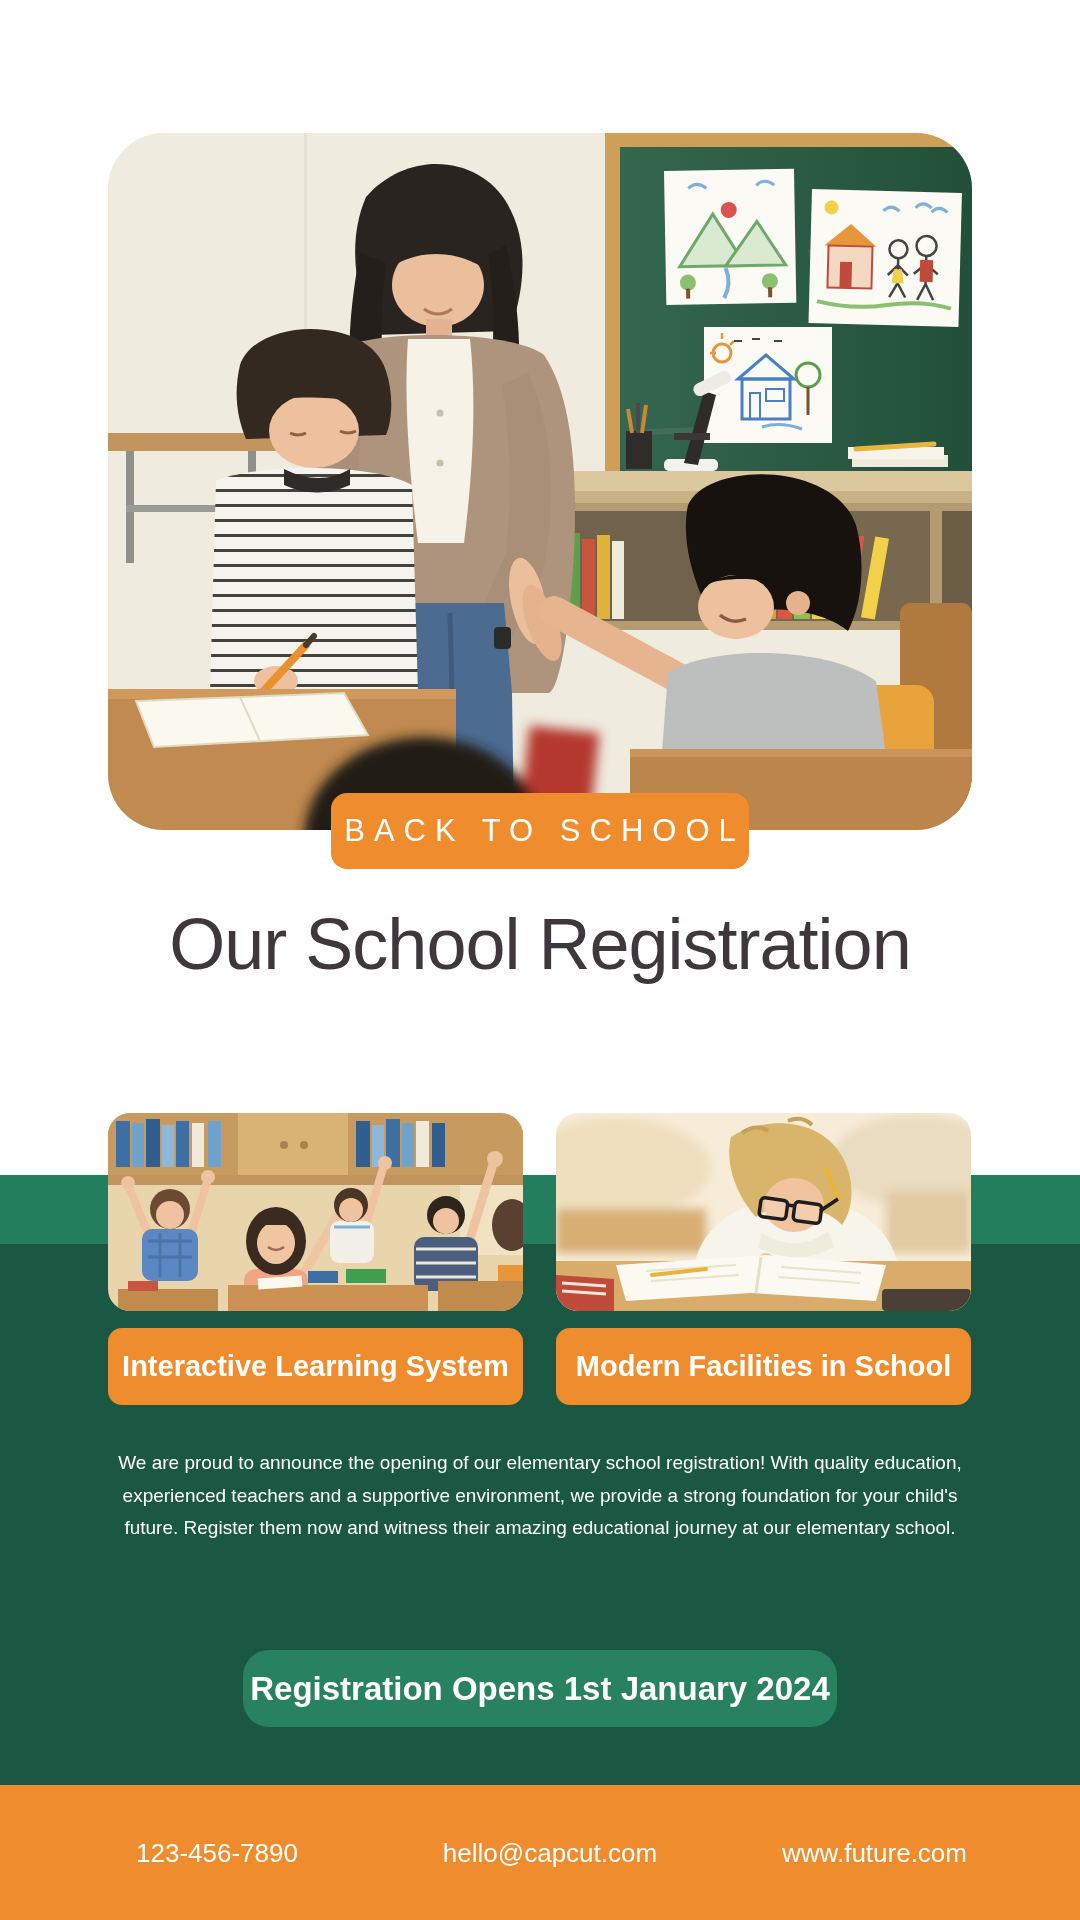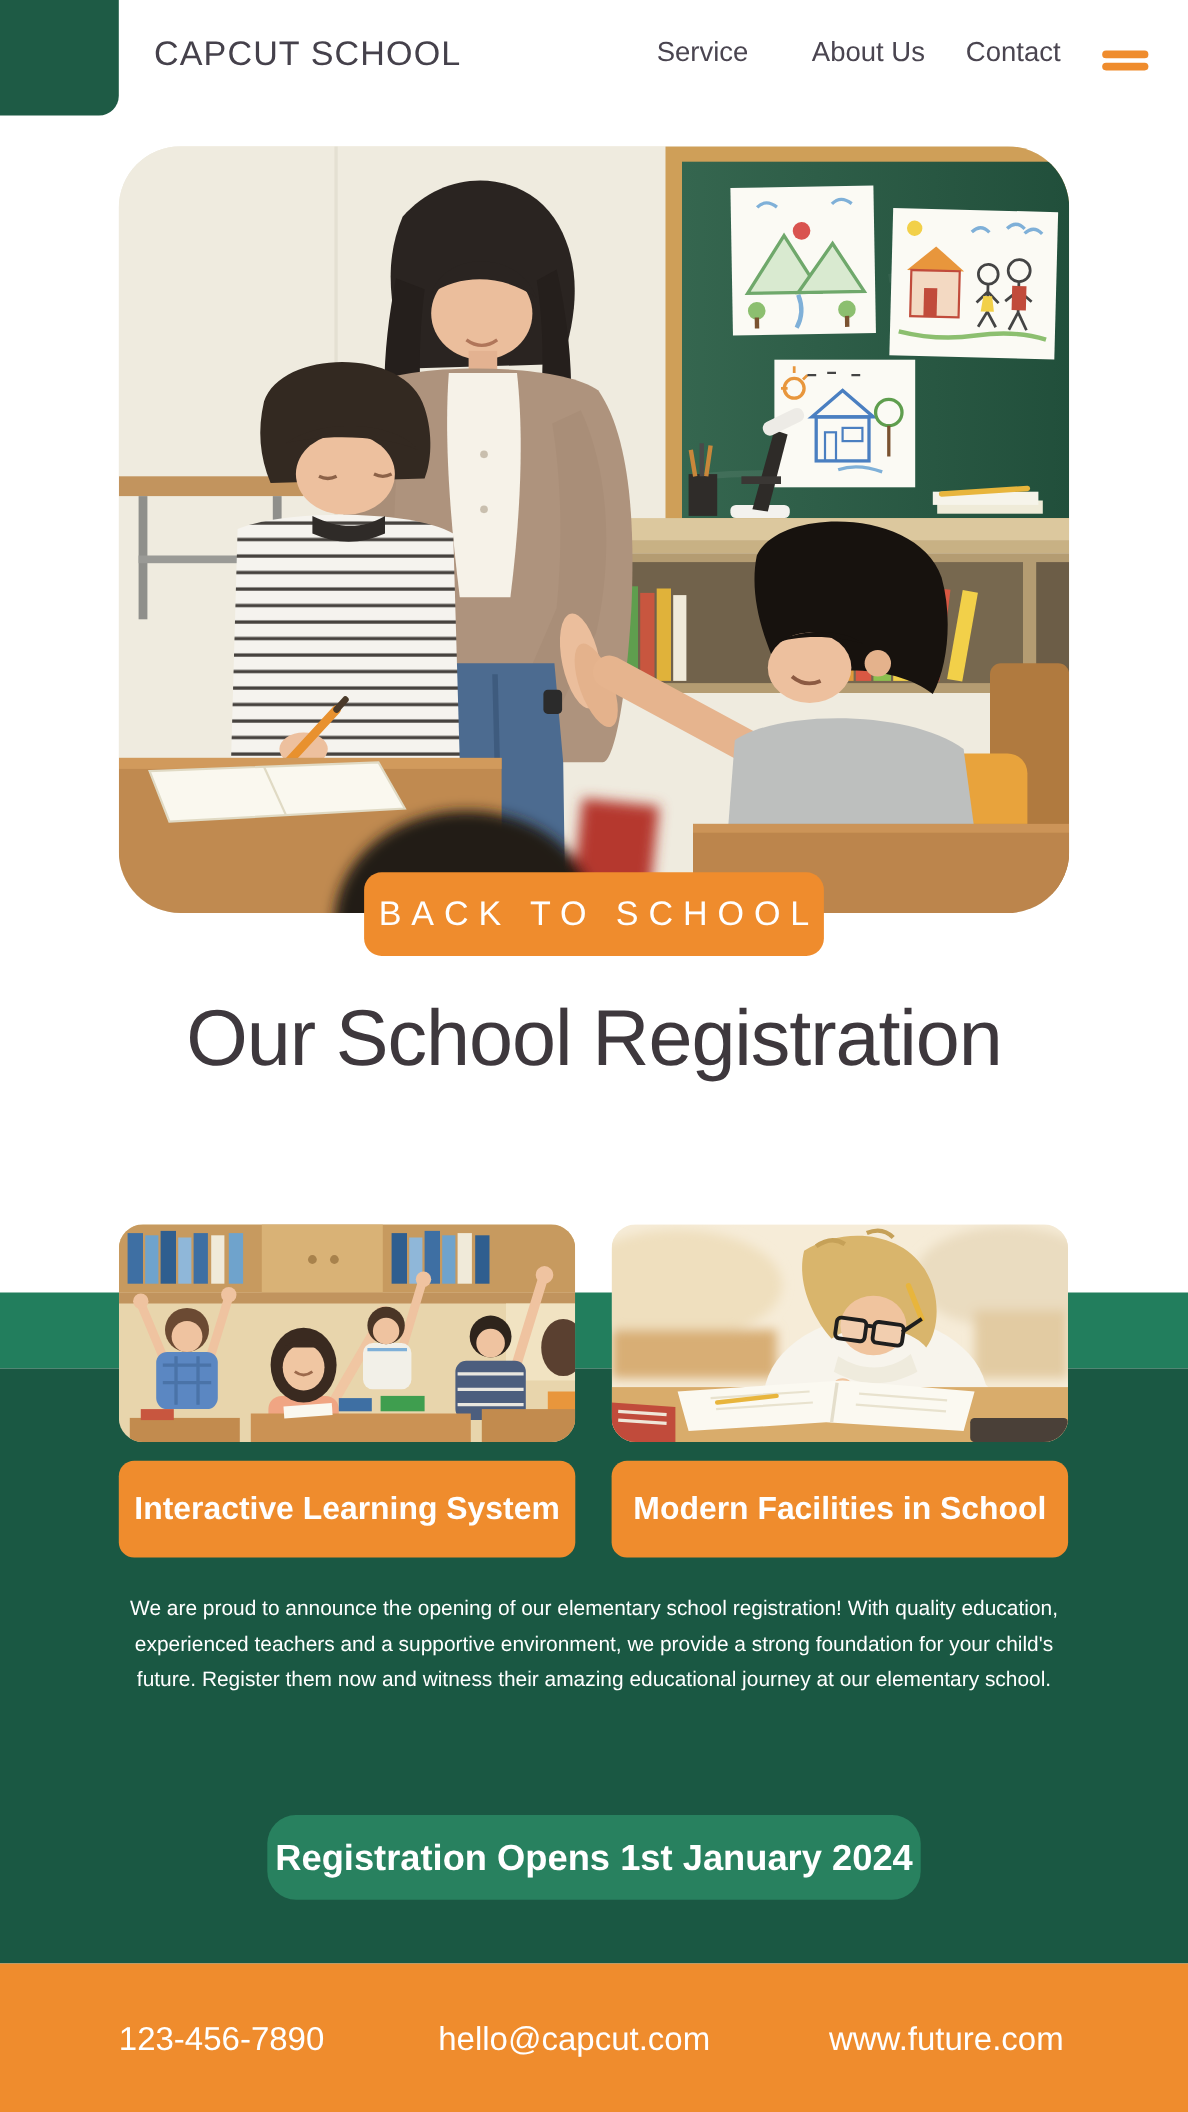--- a/index.html
+++ b/index.html
@@ -26,56 +26,45 @@
   .hero svg{display:block;}
   .badge{position:absolute;left:331px;top:793px;width:418px;height:76px;background:var(--orange);
          border-radius:16px;color:#fff;font-size:31px;letter-spacing:9px;
          display:flex;align-items:center;justify-content:center;text-indent:9px;cursor:pointer;}
   .headline{position:absolute;left:0;top:901px;width:1080px;text-align:center;color:var(--heading-text);
             font-weight:normal;font-size:72px;line-height:87px;letter-spacing:-1px;}
 
   
   .card{position:absolute;top:1113px;width:415px;height:198px;border-radius:22px;overflow:hidden;}
   .card-left{left:108px}.card-right{left:556px}
-  .feature-btn{position:absolute;top:1328px;width:415px;height:88px;background:var(--orange);border-radius:14px;
+  .feature-btn{position:absolute;top:1328px;width:415px;height:77px;background:var(--orange);border-radius:14px;
                color:#fff;font-weight:bold;font-size:29px;display:flex;align-items:center;justify-content:center;cursor:pointer;}
 
   
   .paragraph{position:absolute;left:100px;top:1447px;width:880px;text-align:center;color:#ffffff;
              font-size:19px;line-height:32.5px;}
   .cta{position:absolute;left:243px;top:1650px;width:594px;height:77px;background:var(--green-button);
        border-radius:26px;color:#fff;font-weight:bold;font-size:33px;
        display:flex;align-items:center;justify-content:center;cursor:pointer;}
 
   
-  .footer-item{position:absolute;top:1838px;color:#ffffff;font-size:30px;white-space:nowrap;cursor:pointer;}
+  .footer-item{position:absolute;top:1838px;color:#ffffff;font-size:26px;white-space:nowrap;cursor:pointer;margin-left:28px;}
   .footer-phone{left:108px}
   .footer-email{left:522px;transform:translateX(-50%)}
   .footer-web{right:113px}
 </style>
 </head>
 <body>
 
 <div class="page">
 
   <div class="band-mid"></div>
   <div class="band-dark"></div>
   <div class="footer-band"></div>
 
-  <div class="header">
-    <div class="corner-accent"></div>
-    <div class="logo">CAPCUT SCHOOL</div>
-    <div class="nav-item nav-service">Service</div>
-    <div class="nav-item nav-about">About Us</div>
-    <div class="nav-item nav-contact">Contact</div>
-    <div class="hamburger">
-        <i></i>
-        <i></i>
-      </div>
-  </div>
 
   <div class="hero">
     <svg width="864" height="697" viewBox="0 0 864 697">
       <defs>
         <linearGradient id="boardGrad" x1="0" y1="0" x2="1" y2="0">
           <stop offset="0" stop-color="#35664F"></stop>
             <stop offset="1" stop-color="#214F3B"></stop>
         </linearGradient>
         <pattern id="stripes" patternUnits="userSpaceOnUse" width="10" height="15">
           <rect width="10" height="15" fill="#F5F3EE"></rect>

